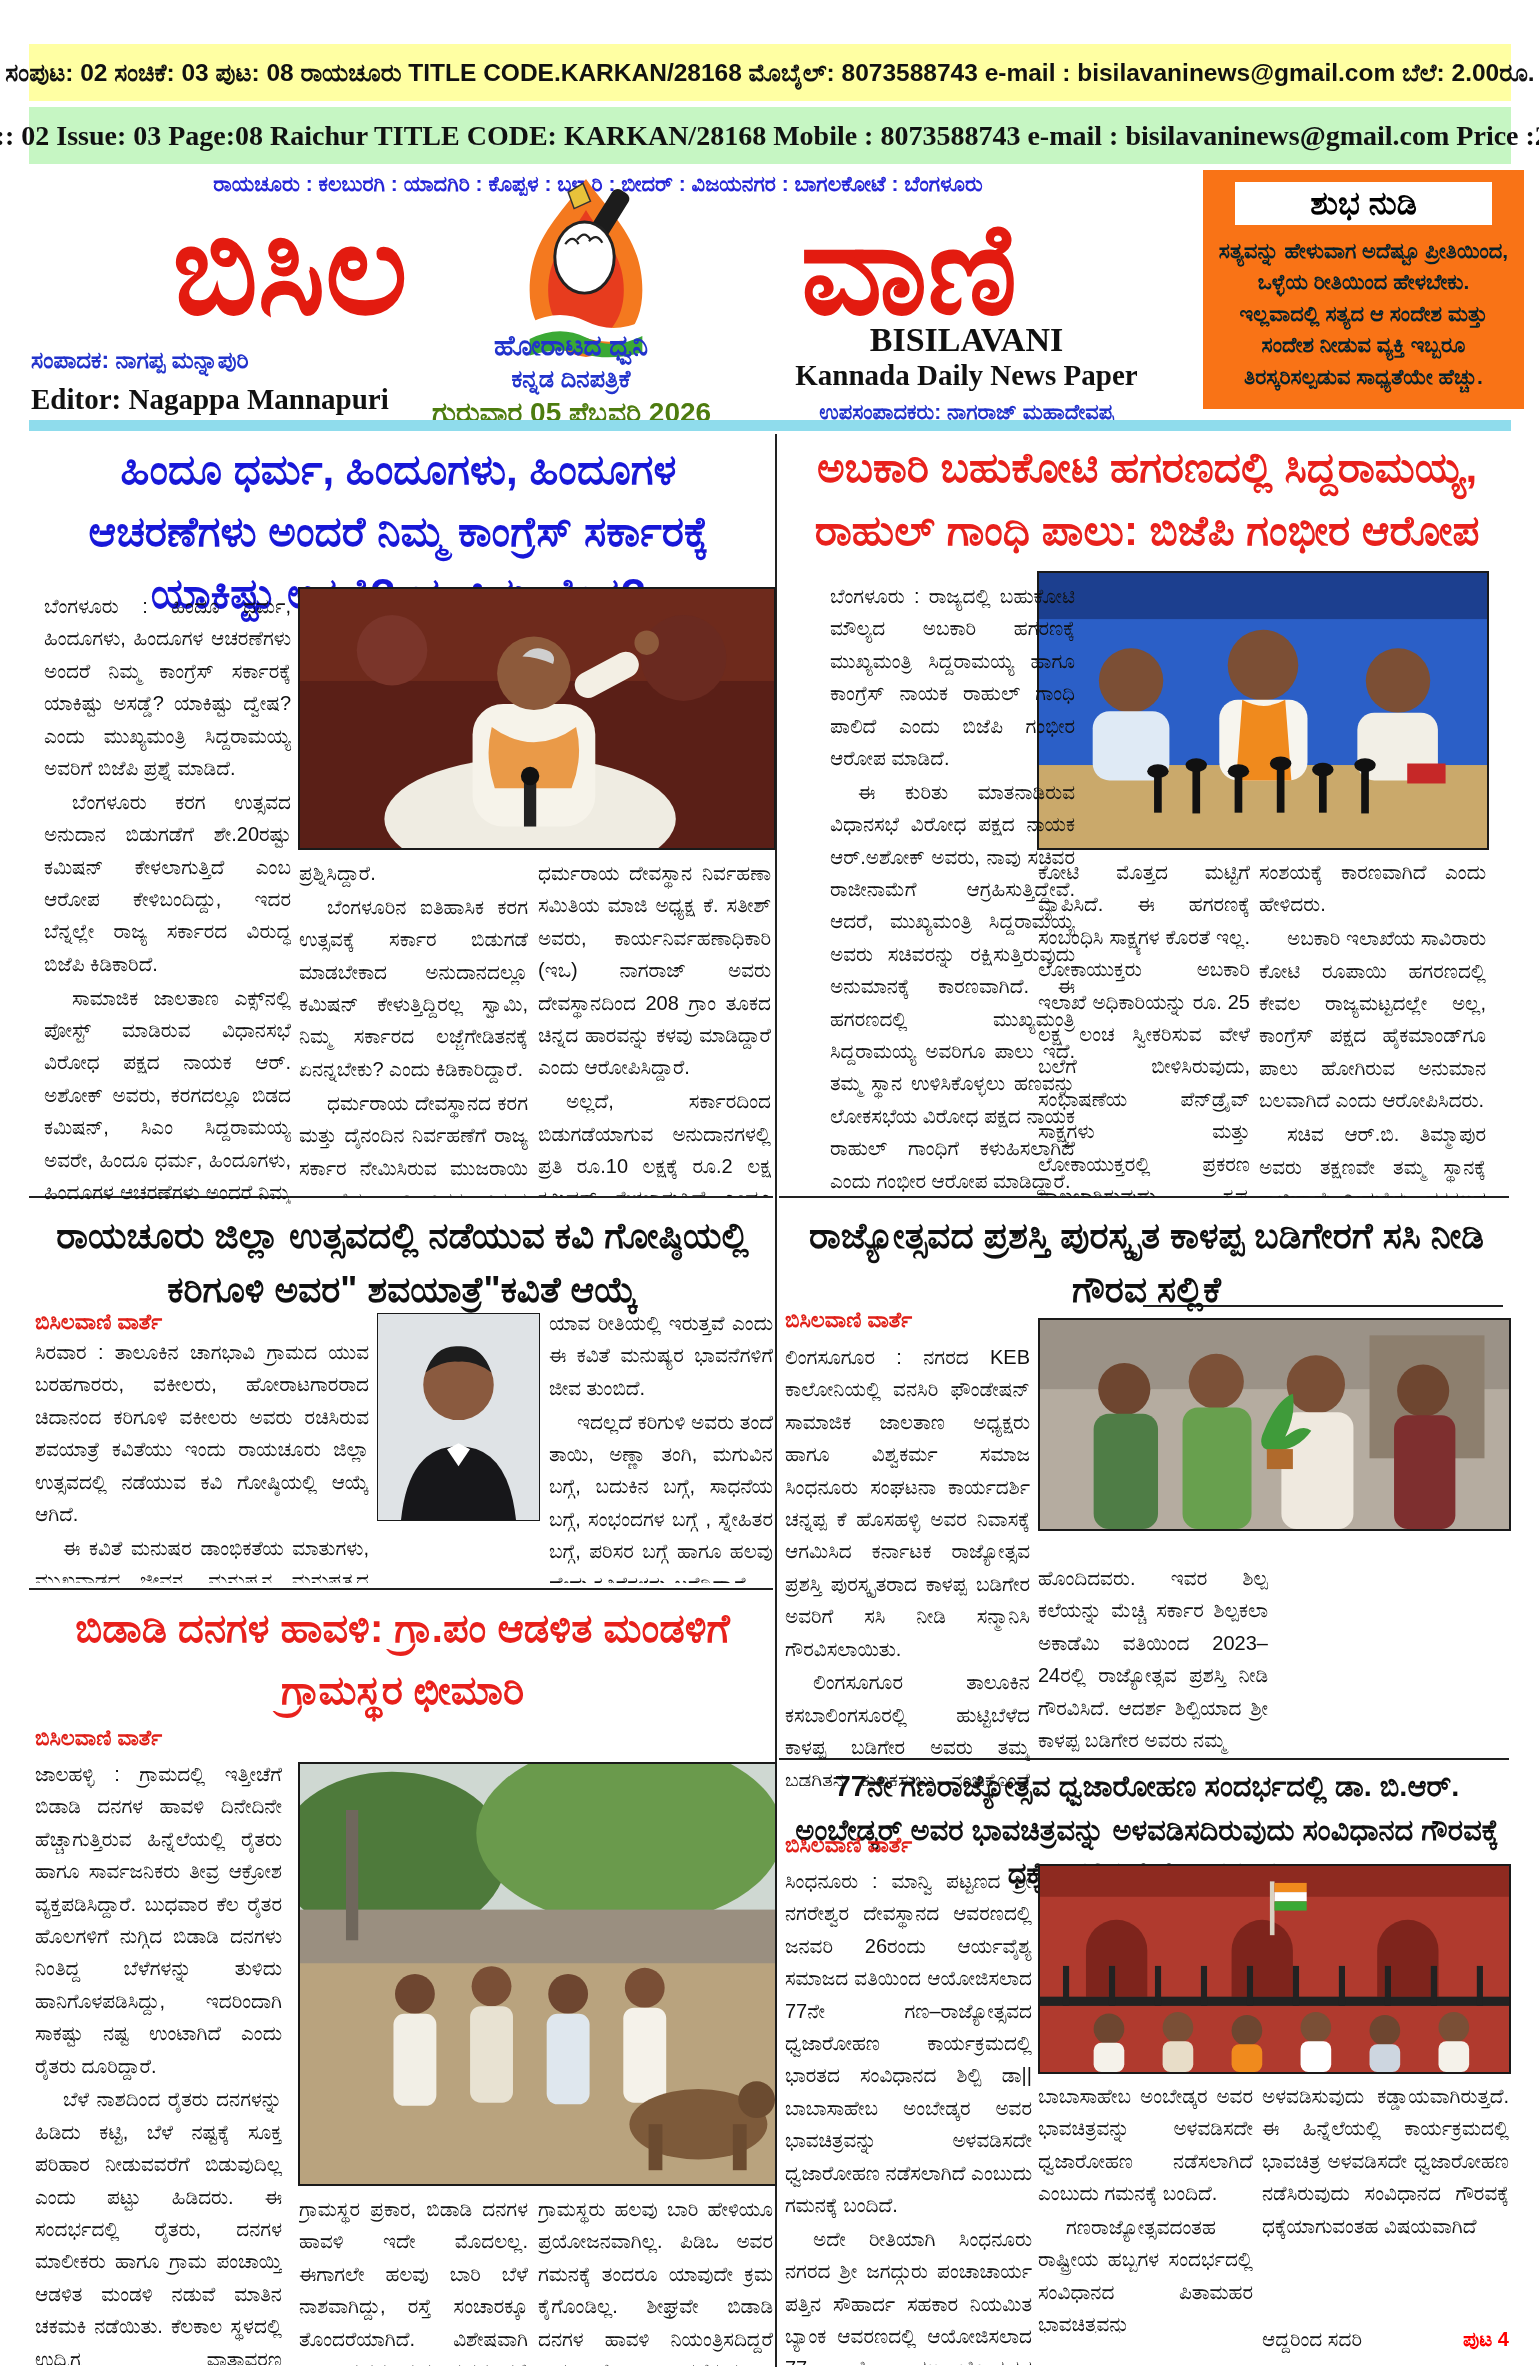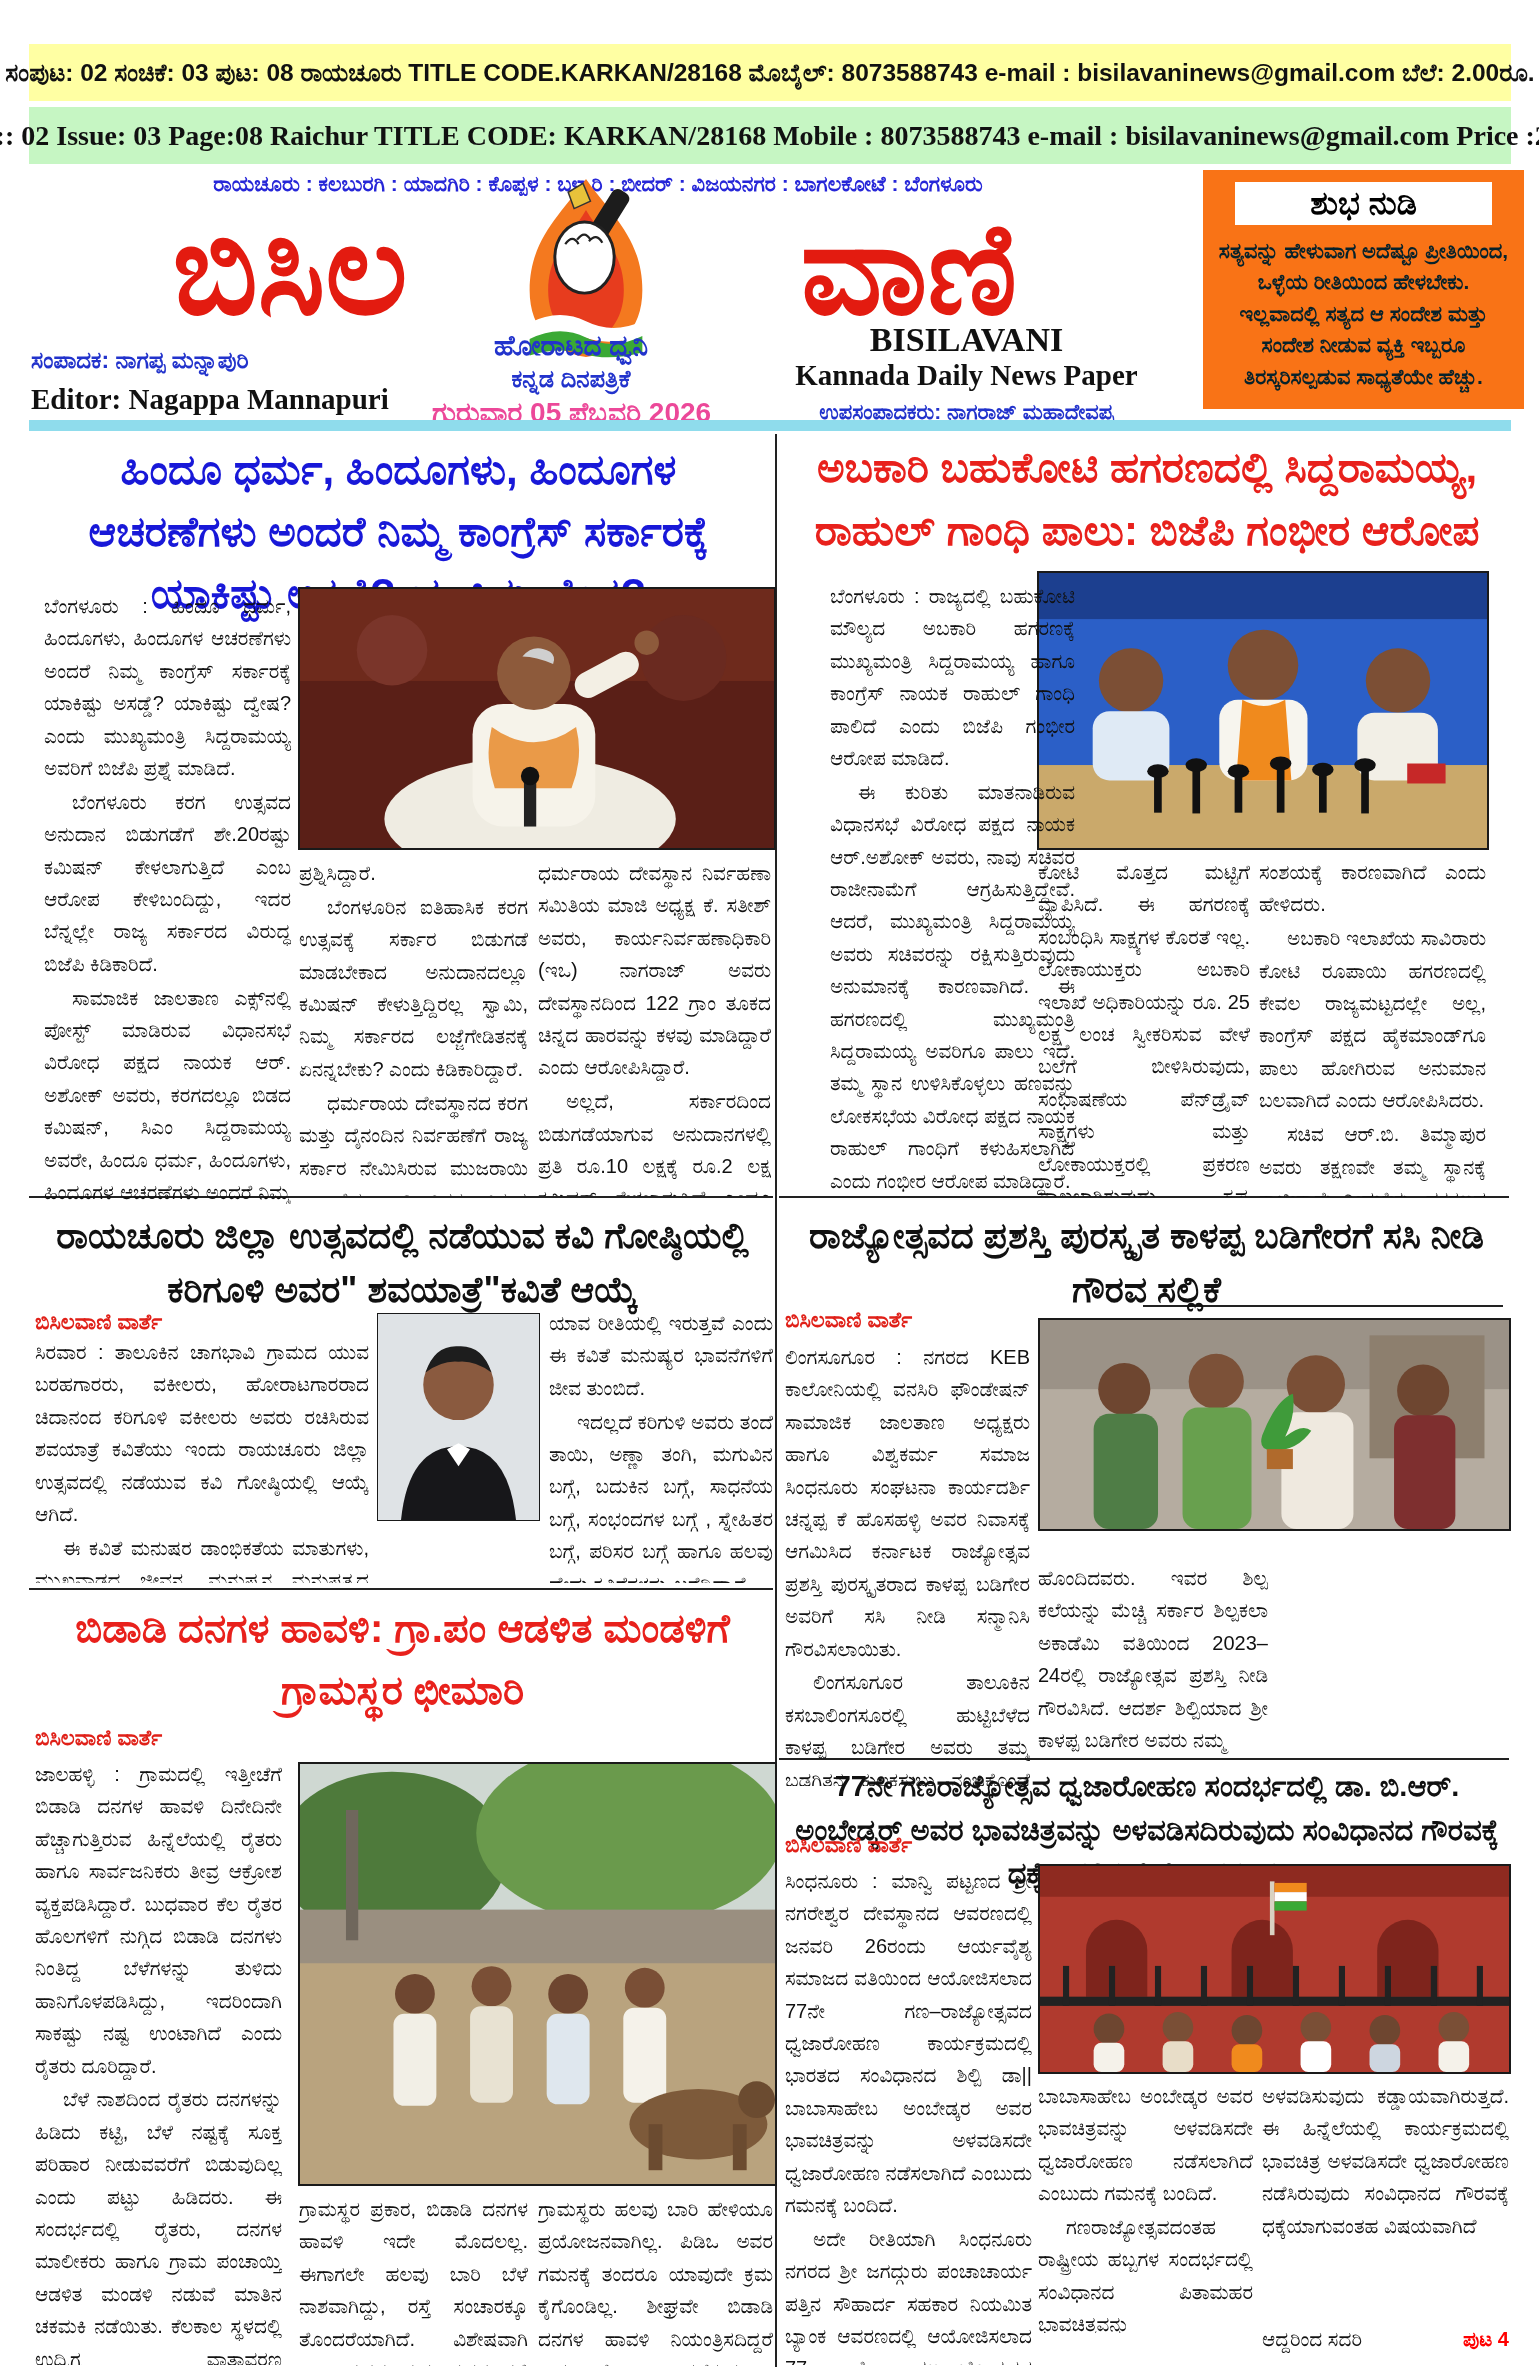--- a/index.html
+++ b/index.html
@@ -14,21 +14,21 @@
            display:flex;align-items:center;justify-content:center;font-weight:bold;font-size:28px;
            font-family:"Liberation Serif","DejaVu Serif",serif;white-space:nowrap;}
 
   
   .cities{position:absolute;left:115px;top:172px;width:966px;text-align:center;color:#2626d8;font-weight:bold;font-size:21px;}
   .logo-left{position:absolute;left:81px;top:187px;width:418px;font-size:127px;line-height:1.3;font-weight:bold;color:#e31b10;text-align:center;}
   .logo-right{position:absolute;left:679px;top:187px;width:460px;font-size:127px;line-height:1.3;font-weight:bold;color:#e31b10;text-align:center;}
   .logo-icon{position:absolute;left:497px;top:170px;width:178px;height:198px;}
   .tagline1{position:absolute;left:414px;top:330px;width:314px;text-align:center;color:#2233cc;font-weight:bold;font-size:28px;}
   .tagline2{position:absolute;left:414px;top:365px;width:314px;text-align:center;color:#2233cc;font-weight:bold;font-size:24px;}
-  .dateline{position:absolute;left:399px;top:397px;width:345px;text-align:center;font-weight:bold;font-size:28px;color:#ec4899;}
+  .dateline{position:absolute;left:399px;top:397px;width:345px;text-align:center;font-weight:bold;font-size:28px;color:#4d7c0f;}
   .editor-kn{position:absolute;left:31px;top:347px;color:#2233cc;font-weight:bold;font-size:23px;}
   .editor-en{position:absolute;left:31px;top:383px;font-family:"Liberation Serif","DejaVu Serif",serif;font-weight:bold;font-size:29px;}
   .paper-en{position:absolute;left:767px;top:321px;width:399px;text-align:center;font-family:"Liberation Serif","DejaVu Serif",serif;font-weight:bold;font-size:34px;}
   .paper-sub-en{position:absolute;left:767px;top:359px;width:399px;text-align:center;font-family:"Liberation Serif","DejaVu Serif",serif;font-weight:bold;font-size:29px;}
   .subeditor{position:absolute;left:767px;top:400px;width:399px;text-align:center;color:#2233cc;font-weight:bold;font-size:21px;}
   .quote-box{position:absolute;left:1203px;top:170px;width:321px;height:239px;background:#f97316;}
   .quote-title{margin:12.3px 32px 0;background:#ffffff;text-align:center;font-weight:bold;font-size:32px;padding:3.1px 0;color:#000;}
   .quote-text{margin:9.2px 15.3px;text-align:center;font-weight:bold;font-size:21px;line-height:1.5;color:#06222b;}
   .cyanbar{position:absolute;left:29px;top:420px;width:1482px;height:10.7px;background:#8fdcec;}
 
@@ -289,21 +289,21 @@
       <p>ಬೆಂಗಳೂರು : ಹಿಂದೂ ಧರ್ಮ, ಹಿಂದೂಗಳು, ಹಿಂದೂಗಳ ಆಚರಣೆಗಳು ಅಂದರೆ ನಿಮ್ಮ ಕಾಂಗ್ರೆಸ್ ಸರ್ಕಾರಕ್ಕೆ ಯಾಕಿಷ್ಟು ಅಸಡ್ಡೆ? ಯಾಕಿಷ್ಟು ದ್ವೇಷ? ಎಂದು ಮುಖ್ಯಮಂತ್ರಿ ಸಿದ್ದರಾಮಯ್ಯ ಅವರಿಗೆ ಬಿಜೆಪಿ ಪ್ರಶ್ನೆ ಮಾಡಿದೆ.</p>
       <p>ಬೆಂಗಳೂರು ಕರಗ ಉತ್ಸವದ ಅನುದಾನ ಬಿಡುಗಡೆಗೆ ಶೇ.20ರಷ್ಟು ಕಮಿಷನ್ ಕೇಳಲಾಗುತ್ತಿದೆ ಎಂಬ ಆರೋಪ ಕೇಳಿಬಂದಿದ್ದು, ಇದರ ಬೆನ್ನಲ್ಲೇ ರಾಜ್ಯ ಸರ್ಕಾರದ ವಿರುದ್ಧ ಬಿಜೆಪಿ ಕಿಡಿಕಾರಿದೆ.</p>
       <p>ಸಾಮಾಜಿಕ ಜಾಲತಾಣ ಎಕ್ಸ್‌ನಲ್ಲಿ ಪೋಸ್ಟ್ ಮಾಡಿರುವ ವಿಧಾನಸಭೆ ವಿರೋಧ ಪಕ್ಷದ ನಾಯಕ ಆರ್. ಅಶೋಕ್ ಅವರು, ಕರಗದಲ್ಲೂ ಬಿಡದ ಕಮಿಷನ್, ಸಿಎಂ ಸಿದ್ದರಾಮಯ್ಯ ಅವರೇ, ಹಿಂದೂ ಧರ್ಮ, ಹಿಂದೂಗಳು, ಹಿಂದೂಗಳ ಆಚರಣೆಗಳು ಅಂದರೆ ನಿಮ್ಮ ಕಾಂಗ್ರೆಸ್ ಸರ್ಕಾರಕ್ಕೆ ಅಸಡ್ಡೆ? ಯಾಕಿಷ್ಟು ದ್ವೇಷ? ಎಂದು</p>
     </div>
   <div class="col" id="hindu-c2">
       <p>ಪ್ರಶ್ನಿಸಿದ್ದಾರೆ.</p>
       <p>ಬೆಂಗಳೂರಿನ ಐತಿಹಾಸಿಕ ಕರಗ ಉತ್ಸವಕ್ಕೆ ಸರ್ಕಾರ ಬಿಡುಗಡೆ ಮಾಡಬೇಕಾದ ಅನುದಾನದಲ್ಲೂ ಕಮಿಷನ್ ಕೇಳುತ್ತಿದ್ದಿರಲ್ಲ ಸ್ವಾಮಿ, ನಿಮ್ಮ ಸರ್ಕಾರದ ಲಜ್ಜೆಗೇಡಿತನಕ್ಕೆ ಏನನ್ನಬೇಕು? ಎಂದು ಕಿಡಿಕಾರಿದ್ದಾರೆ.</p>
       <p>ಧರ್ಮರಾಯ ದೇವಸ್ಥಾನದ ಕರಗ ಮತ್ತು ದೈನಂದಿನ ನಿರ್ವಹಣೆಗೆ ರಾಜ್ಯ ಸರ್ಕಾರ ನೇಮಿಸಿರುವ ಮುಜರಾಯಿ ಇಲಾಖೆಯ ಅಧಿಕಾರಿಗಳ ವಿರುದ್ಧ ಗಂಭೀರ ಆರೋಪಗಳು ಕೇಳಿಬಂದಿವೆ.</p>
     </div>
   <div class="col" id="hindu-c3">
-      <p>ಧರ್ಮರಾಯ ದೇವಸ್ಥಾನ ನಿರ್ವಹಣಾ ಸಮಿತಿಯ ಮಾಜಿ ಅಧ್ಯಕ್ಷ ಕೆ. ಸತೀಶ್ ಅವರು, ಕಾರ್ಯನಿರ್ವಹಣಾಧಿಕಾರಿ (ಇಒ) ನಾಗರಾಜ್ ಅವರು ದೇವಸ್ಥಾನದಿಂದ 122 ಗ್ರಾಂ ತೂಕದ ಚಿನ್ನದ ಹಾರವನ್ನು ಕಳವು ಮಾಡಿದ್ದಾರೆ ಎಂದು ಆರೋಪಿಸಿದ್ದಾರೆ.</p>
+      <p>ಧರ್ಮರಾಯ ದೇವಸ್ಥಾನ ನಿರ್ವಹಣಾ ಸಮಿತಿಯ ಮಾಜಿ ಅಧ್ಯಕ್ಷ ಕೆ. ಸತೀಶ್ ಅವರು, ಕಾರ್ಯನಿರ್ವಹಣಾಧಿಕಾರಿ (ಇಒ) ನಾಗರಾಜ್ ಅವರು ದೇವಸ್ಥಾನದಿಂದ 208 ಗ್ರಾಂ ತೂಕದ ಚಿನ್ನದ ಹಾರವನ್ನು ಕಳವು ಮಾಡಿದ್ದಾರೆ ಎಂದು ಆರೋಪಿಸಿದ್ದಾರೆ.</p>
       <p>ಅಲ್ಲದೆ, ಸರ್ಕಾರದಿಂದ ಬಿಡುಗಡೆಯಾಗುವ ಅನುದಾನಗಳಲ್ಲಿ ಪ್ರತಿ ರೂ.10 ಲಕ್ಷಕ್ಕೆ ರೂ.2 ಲಕ್ಷ ಕಮಿಷನ್ ಕೇಳಲಾಗುತ್ತಿದೆ ಎಂದೂ ದೂರಿದ್ದಾರೆ.</p>
     </div>
 
   <div class="col" id="abkari-c1">
       <p>ಬೆಂಗಳೂರು : ರಾಜ್ಯದಲ್ಲಿ ಬಹುಕೋಟಿ ಮೌಲ್ಯದ ಅಬಕಾರಿ ಹಗರಣಕ್ಕೆ ಮುಖ್ಯಮಂತ್ರಿ ಸಿದ್ದರಾಮಯ್ಯ ಹಾಗೂ ಕಾಂಗ್ರೆಸ್ ನಾಯಕ ರಾಹುಲ್ ಗಾಂಧಿ ಪಾಲಿದೆ ಎಂದು ಬಿಜೆಪಿ ಗಂಭೀರ ಆರೋಪ ಮಾಡಿದೆ.</p>
       <p>ಈ ಕುರಿತು ಮಾತನಾಡಿರುವ ವಿಧಾನಸಭೆ ವಿರೋಧ ಪಕ್ಷದ ನಾಯಕ ಆರ್.ಅಶೋಕ್ ಅವರು, ನಾವು ಸಚಿವರ ರಾಜೀನಾಮೆಗೆ ಆಗ್ರಹಿಸುತ್ತಿದ್ದೇವೆ. ಆದರೆ, ಮುಖ್ಯಮಂತ್ರಿ ಸಿದ್ದರಾಮಯ್ಯ ಅವರು ಸಚಿವರನ್ನು ರಕ್ಷಿಸುತ್ತಿರುವುದು ಅನುಮಾನಕ್ಕೆ ಕಾರಣವಾಗಿದೆ. ಈ ಹಗರಣದಲ್ಲಿ ಮುಖ್ಯಮಂತ್ರಿ ಸಿದ್ದರಾಮಯ್ಯ ಅವರಿಗೂ ಪಾಲು ಇದೆ. ತಮ್ಮ ಸ್ಥಾನ ಉಳಿಸಿಕೊಳ್ಳಲು ಹಣವನ್ನು ಲೋಕಸಭೆಯ ವಿರೋಧ ಪಕ್ಷದ ನಾಯಕ ರಾಹುಲ್ ಗಾಂಧಿಗೆ ಕಳುಹಿಸಲಾಗಿದೆ ಎಂದು ಗಂಭೀರ ಆರೋಪ ಮಾಡಿದ್ದಾರೆ.</p>
       <p>ಇದೇ ವೇಳೆ ಸಚಿವರು ರಾಜೀನಾಮೆ ನೀಡುವವರೆಗೆ ವಿಧಾನಸಭೆಯೊಳಗಿನ ಧರಣಿಯನ್ನು ಮುಂದುವರೆಯಲಿದೆ ಎಂದೂ ತಿಳಿಸಿದರು.</p>
     </div>
   <div class="col" id="abkari-c2">
       <p>ಕೋಟಿ ಮೊತ್ತದ ಮಟ್ಟಿಗೆ ವ್ಯಾಪಿಸಿದೆ. ಈ ಹಗರಣಕ್ಕೆ ಸಂಬಂಧಿಸಿ ಸಾಕ್ಷ್ಯಗಳ ಕೊರತೆ ಇಲ್ಲ. ಲೋಕಾಯುಕ್ತರು ಅಬಕಾರಿ ಇಲಾಖೆ ಅಧಿಕಾರಿಯನ್ನು ರೂ. 25 ಲಕ್ಷ ಲಂಚ ಸ್ವೀಕರಿಸುವ ವೇಳೆ ಬಲೆಗೆ ಬೀಳಿಸಿರುವುದು, ಸಂಭಾಷಣೆಯ ಪೆನ್‌ಡ್ರೈವ್ ಸಾಕ್ಷ್ಯಗಳು ಮತ್ತು ಲೋಕಾಯುಕ್ತರಲ್ಲಿ ಪ್ರಕರಣ ದಾಖಲಾಗಿರುವುದು ಸ್ಪಷ್ಟ ಸಾಕ್ಷ್ಯಗಳಾಗಿವೆ ಎಂದು ಹೇಳಿದರು.</p>

